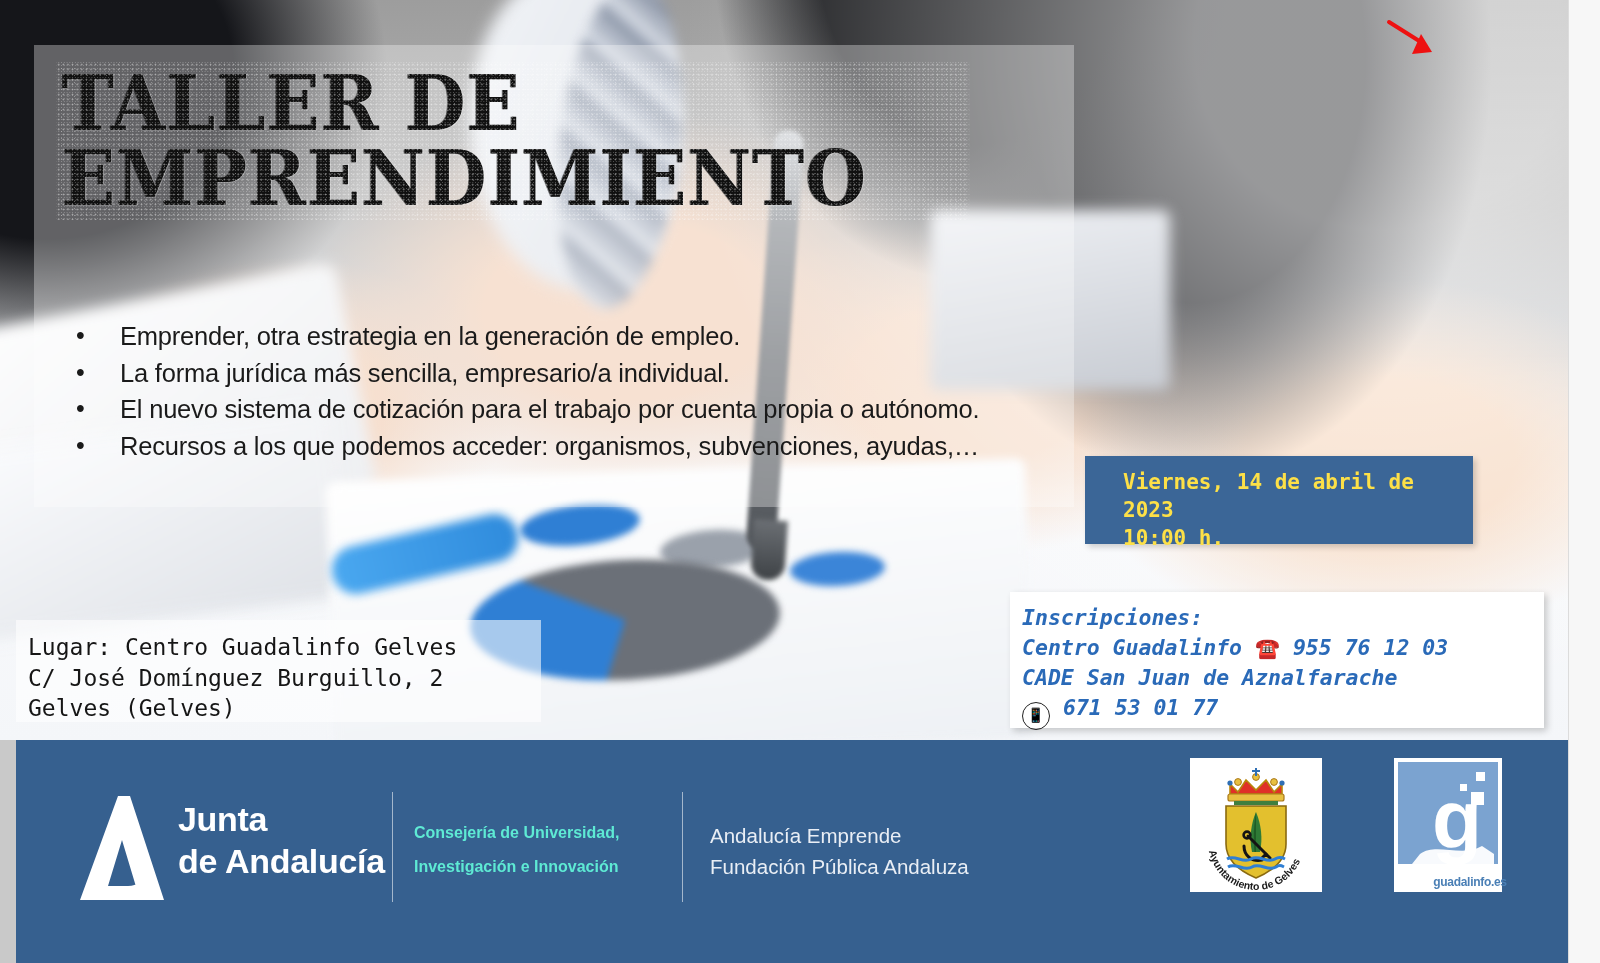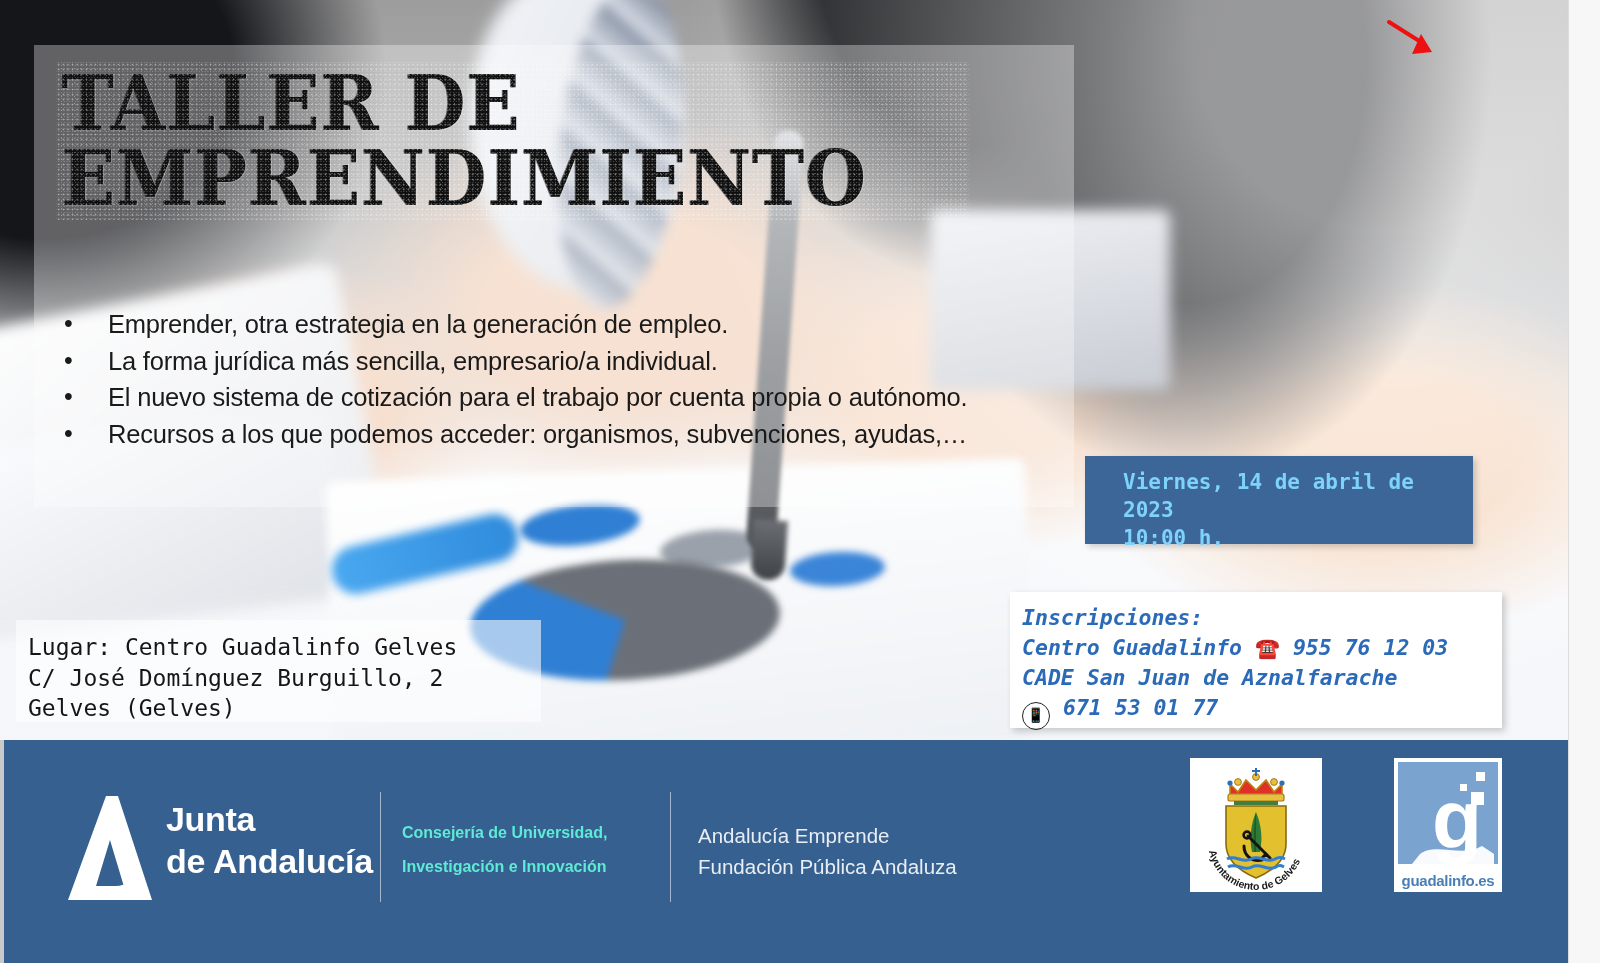--- a/index.html
+++ b/index.html
@@ -140,40 +140,40 @@
       radial-gradient(rgba(255,255,255,.5) .6px, rgba(255,255,255,0) .9px);
     background-size:5px 5px, 7px 7px, 3px 3px;
     background-position:0 0, 2px 3px, 1px 2px;
     mix-blend-mode:screen;
     opacity:.55;
   }
 
   
   #bullets{
     position:absolute;left:60px;top:306px;width:990px;
-    list-style:none;margin:0;padding:0;
+    list-style:none;margin:12px;padding:0;
     color:#1a1a1a;
   }
   #bullets li{
     position:relative;
     padding-left:48px;
     font-size:25.5px;
     line-height:36.5px;
     white-space:nowrap;
     letter-spacing:-.2px;
   }
   #bullets li::before{
     content:"•";position:absolute;left:4px;top:-1px;font-size:25px;color:#1a1a1a;
   }
 
   
   #date-box{
     position:absolute;left:1085px;top:456px;width:388px;height:88px;
     background:#3b6697;
-    color:#7dd3fc;
+    color:#fde047;
     font-family:"DejaVu Sans Mono","Liberation Mono",monospace;
     font-weight:bold;
     font-size:21px;
     line-height:28px;
     padding:12px 0 0 38px;
     box-sizing:border-box;
     box-shadow:3px 3px 6px rgba(0,0,0,.18);
   }
   #date-box div{white-space:nowrap;}
 
@@ -185,21 +185,21 @@
     font-family:"DejaVu Sans Mono","Liberation Mono",monospace;
     font-size:23px;
     line-height:30.5px;
     padding:12px 0 0 12px;
     box-sizing:border-box;
   }
   #location-box div{white-space:nowrap;}
 
   
   #insc-box{
-    position:absolute;left:1010px;top:592px;width:492px;height:136px;
+    position:absolute;left:1010px;top:592px;width:534px;height:136px;
     background:#ffffff;
     color:#2a6ab8;
     font-family:"DejaVu Sans Mono","Liberation Mono",monospace;
     font-style:italic;font-weight:bold;
     font-size:21.5px;
     line-height:30px;
     padding:11px 0 0 12px;
     box-sizing:border-box;
     box-shadow:3px 3px 7px rgba(0,0,0,.2);
   }
@@ -207,21 +207,21 @@
   .tel-ico{font-style:normal;font-size:20px;}
   .mob-ico{
     font-style:normal;display:inline-block;width:26px;height:26px;
     border:1.6px solid #222;border-radius:50%;
     color:#222;font-size:14px;line-height:24px;text-align:center;
     vertical-align:-5px;
   }
 
   
   #footer{
-    position:absolute;left:4px;top:740px;width:1568px;height:223px;
+    position:absolute;left:16px;top:740px;width:1568px;height:223px;
     background:#36608f;
   }
   
   #ja-logo{position:absolute;left:62px;top:54px;width:88px;height:108px;}
   #ja-text{
     position:absolute;left:162px;top:58px;color:#fff;
     font-size:34px;font-weight:bold;line-height:42px;letter-spacing:-.3px;
   }
   #ja-text .l1{display:block;}
   #ja-text .l2{display:block;}
@@ -251,21 +251,21 @@
   #guada-card{
     position:absolute;left:1394px;top:758px;width:108px;height:134px;
     background:#ffffff;
   }
   #guada-sq{
     position:absolute;left:4px;top:4px;width:100px;height:102px;
     background:#7ba3d0;overflow:hidden;
   }
   #guada-caption{
     position:absolute;left:0;bottom:3px;width:108px;text-align:center;
-    color:#4a7fb5;font-size:15px;font-weight:bold;letter-spacing:-.3px;
+    color:#4a7fb5;font-size:12px;font-weight:bold;letter-spacing:-.3px;padding-left:22px;
   }
 
   
   #cursor{position:absolute;left:1386px;top:18px;width:52px;height:40px;}
 </style>
 </head>
 <body>
 
 <div id="page">
 

